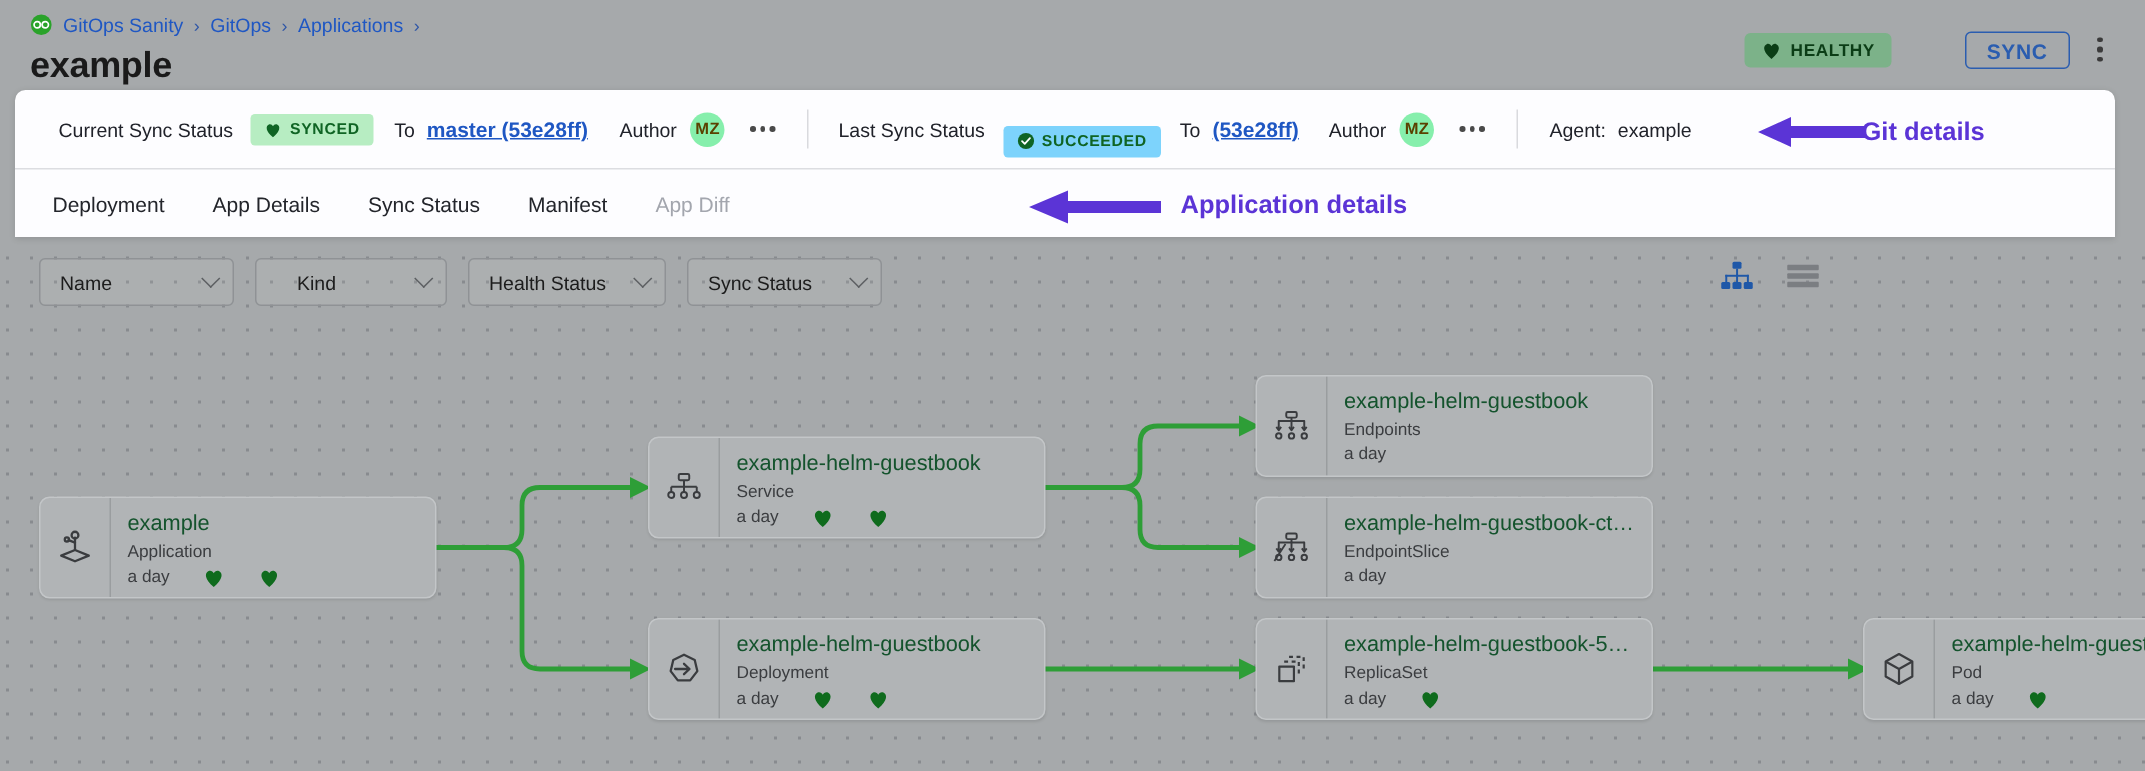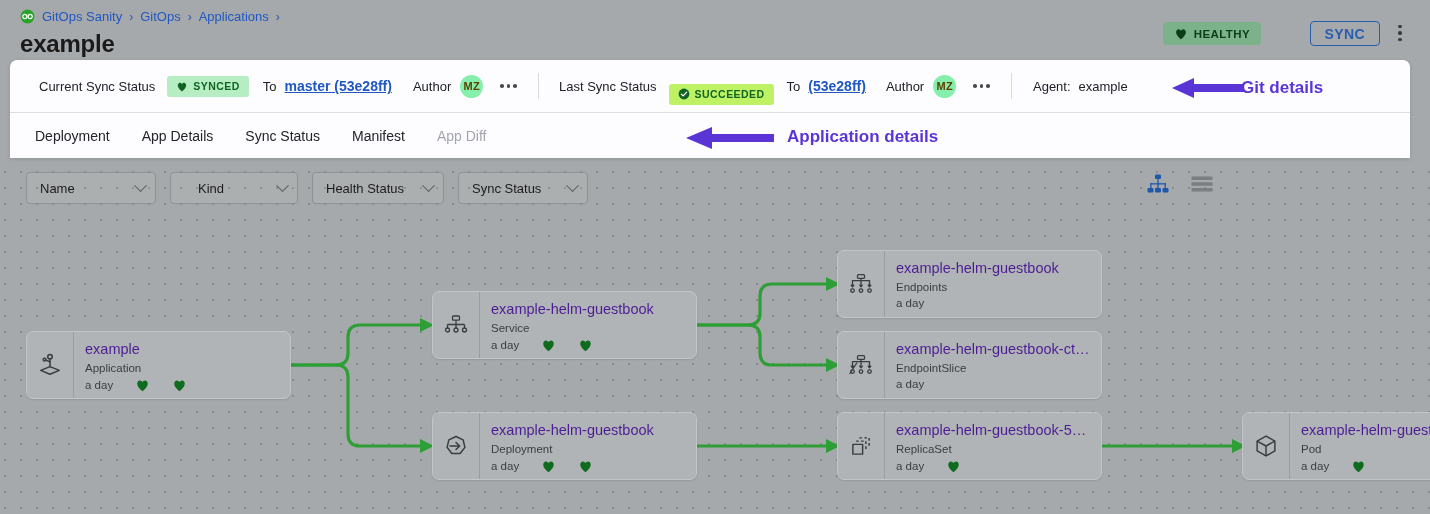--- a/index.html
+++ b/index.html
@@ -84,21 +84,21 @@
     padding-left: 9px;
     font-size: 13px; color: #1d1d1d;
   }
   .status-label { color: #20222a; white-space: nowrap; }
   .badge {
     height: 21px; padding: 0 9px; border-radius: 3px;
     display: inline-flex; align-items: center; gap: 5px;
     font-size: 10.5px; font-weight: bold; letter-spacing: .45px;
   }
   .badge.synced { background: #b7edc2; color: #0f6424; }
-  .badge.succeeded { background: #bef264; color: #0f6424; margin-top: 16px; }
+  .badge.succeeded { background: #7dd3fc; color: #0f6424; margin-top: 16px; }
   .rev-link { color: #1f57c3; font-weight: bold; font-size: 14px; white-space: nowrap; }
   .avatar {
     width: 23px; height: 23px; border-radius: 50%;
     background: #86efac; color: #5a4100;
     display: flex; align-items: center; justify-content: center;
     font-size: 11px; font-weight: bold; letter-spacing: .3px;
   }
   .dots-h { display: flex; gap: 3px; align-items: center; cursor: pointer; }
   .dots-h i { width: 3.6px; height: 3.6px; border-radius: 50%; background: #4a4a4a; display:block; }
   .vdiv { width: 1px; height: 26px; background: #d9dade; }
@@ -155,21 +155,21 @@
     cursor: pointer;
     overflow: hidden;
   }
   .node-icon {
     width: 47px; flex: none;
     display: flex; align-items: center; justify-content: center;
     border-right: 1px solid #9a9d9f;
   }
   .node-body { flex: 1; padding: 9px 10px 0 11px; min-width: 0; }
   .node-title {
-    font-size: 14.5px; color: #4c1d95; line-height: 1.18;
+    font-size: 14.5px; color: #14532d; line-height: 1.18;
     white-space: nowrap; overflow: hidden; text-overflow: ellipsis;
   }
   .node-kind { font-size: 11.5px; color: #3b3d40; margin-top: 4px; }
   .node-meta { display: flex; align-items: center; gap: 0; margin-top: 4px; }
   .node-age { font-size: 11.5px; color: #3b3d40; }
   .heart { margin-left: 22px; display: block; }
 
   svg { display: block; }
 </style>
 </head>

